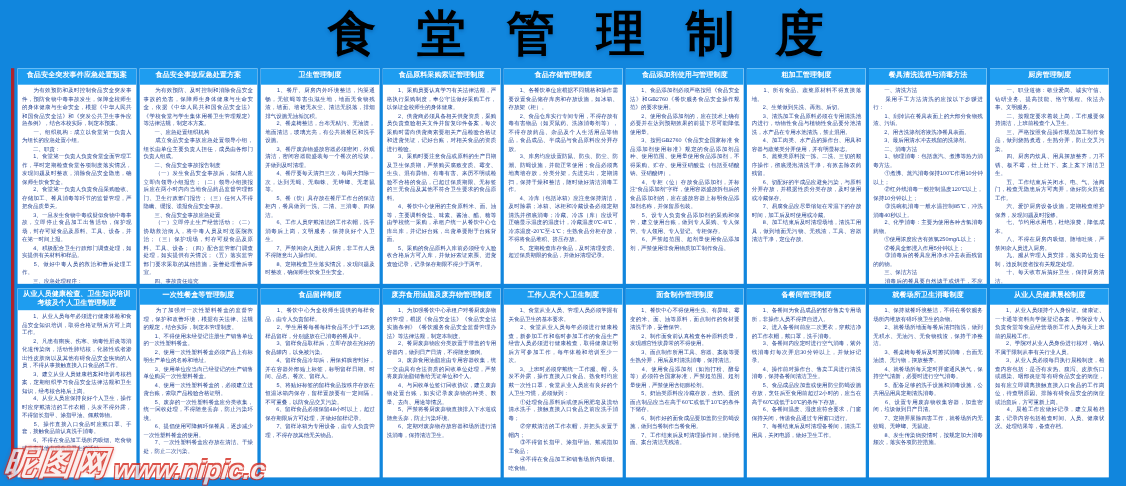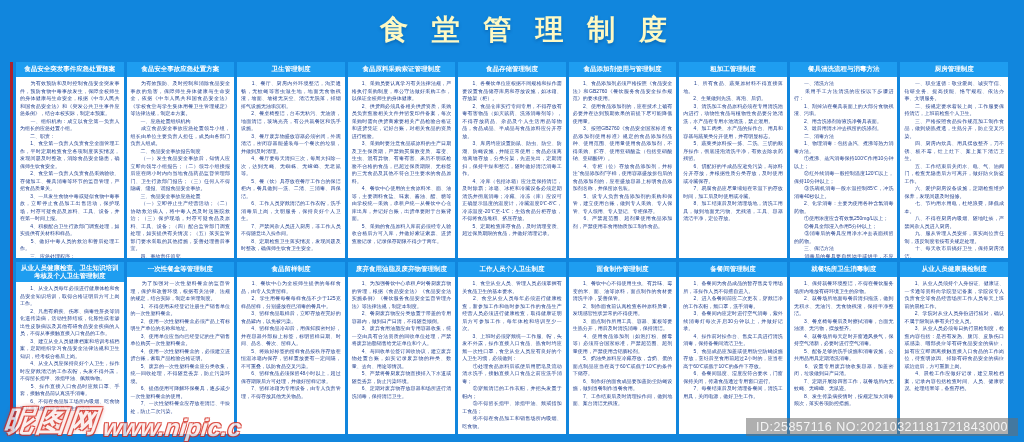--- a/index.html
+++ b/index.html
@@ -4,21 +4,21 @@
 <style>
   * { margin:0; padding:0; box-sizing:border-box; }
   html,body { width:1024px; height:442px; overflow:hidden; }
   body { font-family:"Liberation Sans", sans-serif; }
   .poster {
     position:relative; width:1024px; height:442px;
     background:var(--frame,#1186dd);
   }
   .title {
     height:60px; display:flex; align-items:center; justify-content:center;
-    color:#fef9c3; font-size:28px; font-weight:bold;
+    color:#000000; font-size:44px; font-weight:bold;
     letter-spacing:0.85em; text-indent:0.85em;
     text-shadow:0 2px 3px rgba(0,60,120,.35);
     font-family:"Liberation Serif", serif;
     margin-left:23px;
   }
   .red-line {
     position:absolute; left:10px; top:62px; width:3px; height:372px;
     background:#c01818; opacity:.9;
   }
   .rows { position:absolute; left:16px; right:16px; top:62px; }
@@ -265,14 +265,13 @@
 　　2、学院对从业人员身份进行核对，确认不属于限制从事有关行业人员。
 　　3、从业人员必须每日执行晨检制度，检查内容包括：是否有发热、腹泻、皮肤伤口或感染、咽部炎症等有碍食品安全的病症，如有应立即调离接触直接入口食品的工作岗位，待查明原因、排除有碍食品安全的病症或治愈后，方可重新上岗。
 　　4、晨检工作应做好记录，建立晨检档案，记录内容包括检查时间、人员、健康状况、处理结果等，备查存档。</div>
         </section>
       </div>
   </div>
   <div class="watermark">
     <span class="wm-logo">昵图网</span>
     <span class="wm-url">www.nipic.c</span>
   </div>
-  <div class="idbar">ID:25857116 NO:20210321181721843000</div>
 </div>
 
 </body></html>

